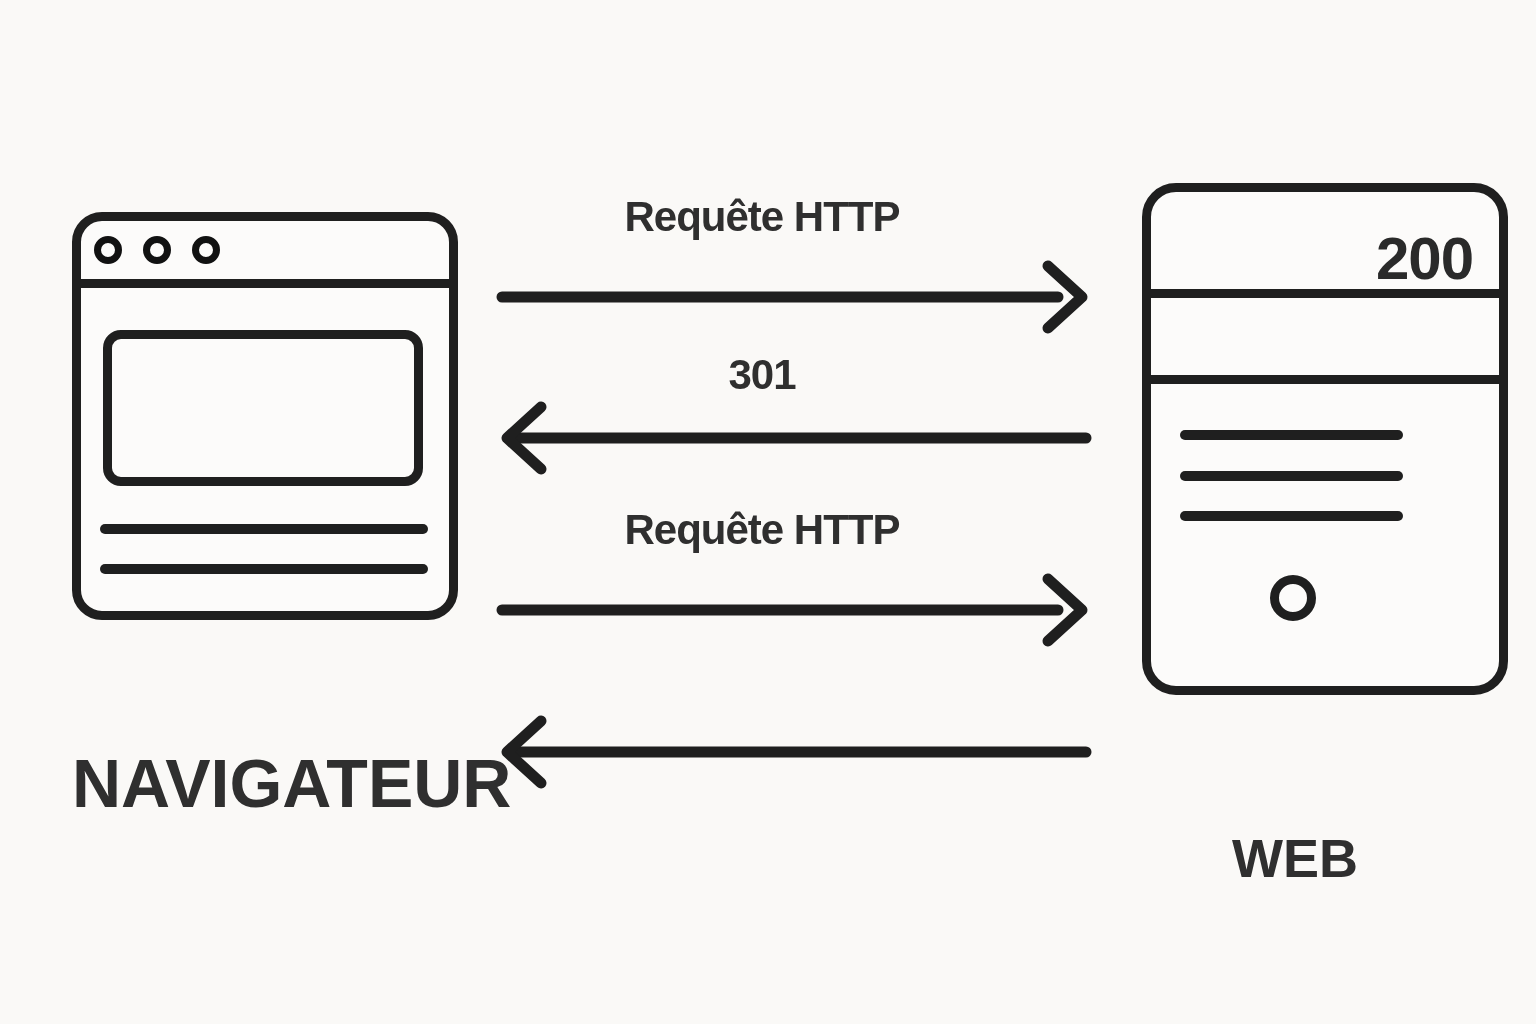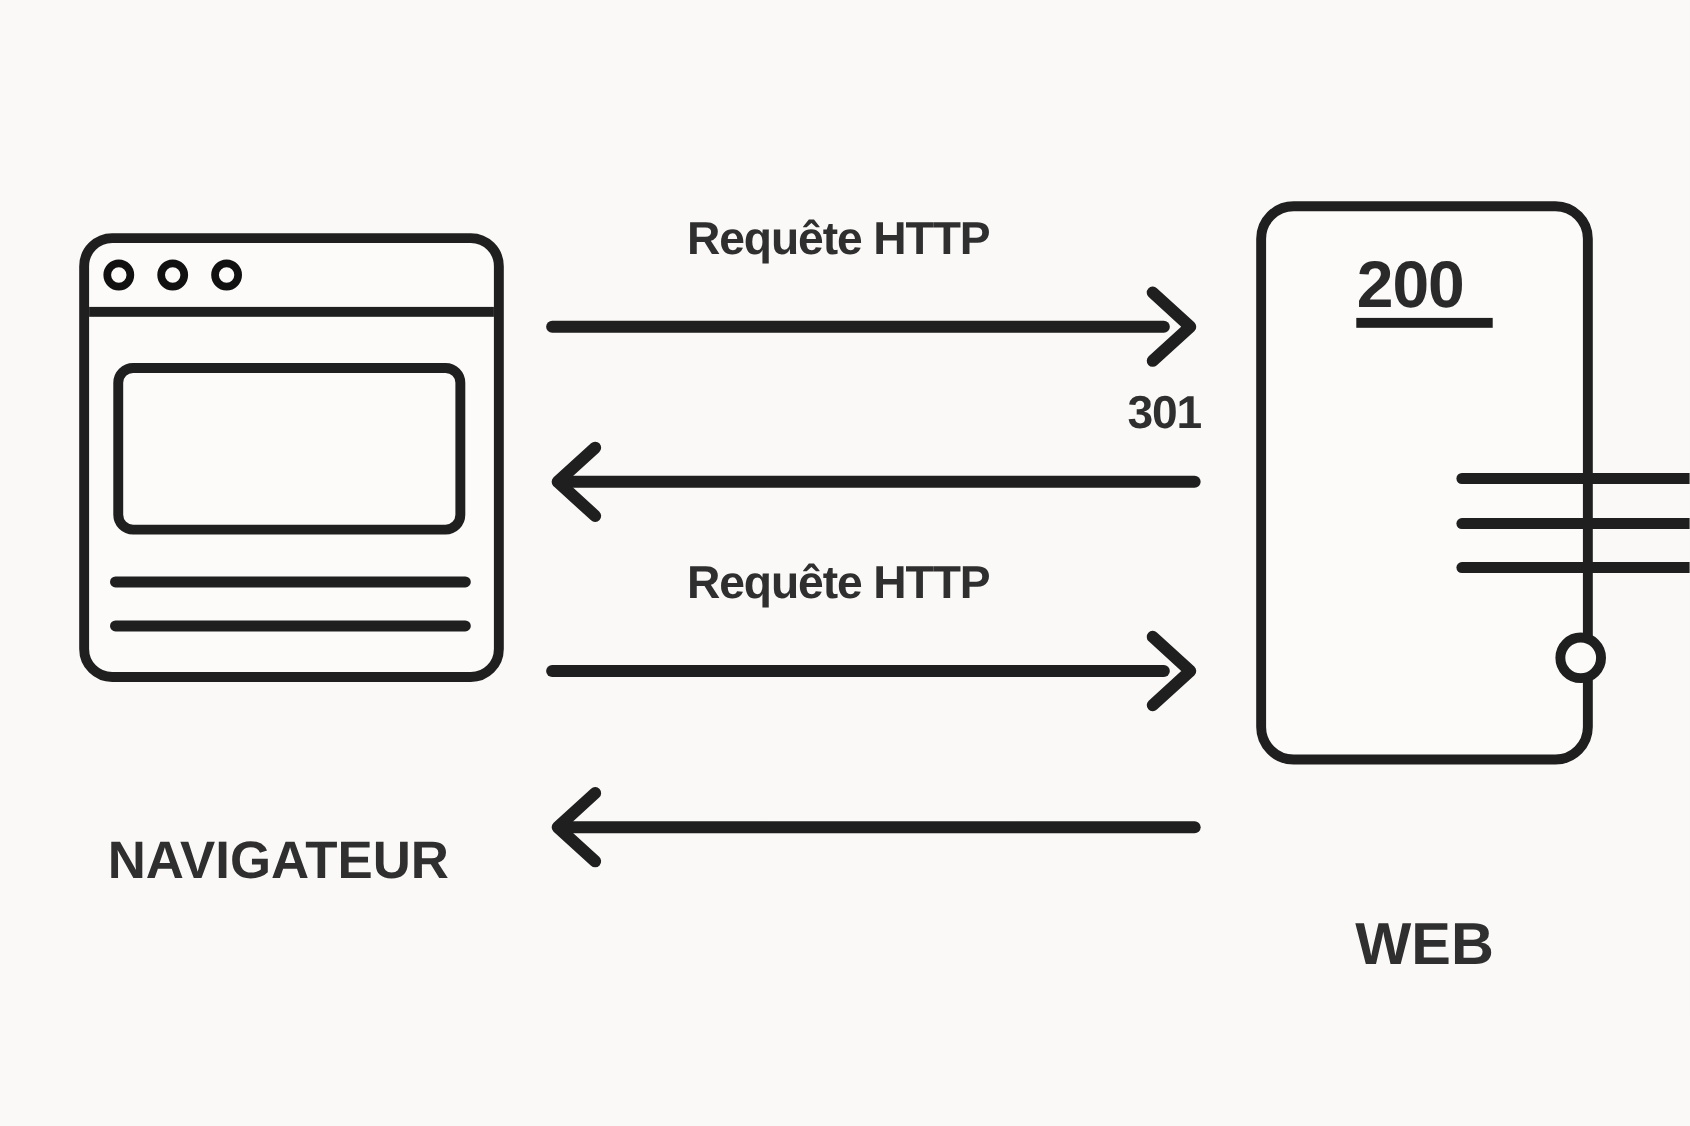--- a/index.html
+++ b/index.html
@@ -32,23 +32,23 @@
   }
   .browser-line {
     position:absolute; left:19px; width:328px; height:10px;
     background:#1f1f1f; border-radius:6px;
   }
   .browser-line.l1 { top:303px; }
   .browser-line.l2 { top:343px; }
 
   
   .server {
-    position:absolute; left:1142px; top:183px; width:306px; height:512px;
+    position:absolute; left:1142px; top:183px; width:366px; height:512px;
     border:9px solid #1f1f1f; border-radius:34px; background:#fcfbfa;
-    display:flex; flex-direction:column;align-items:center;
+    display:flex; flex-direction:column;
   }
   .server-top {
     height:106px; border-bottom:9px solid #1f1f1f;
     display:flex; align-items:flex-end; justify-content:flex-end;
     padding:0 26px 2px 0;
     font-size:60px; font-weight:bold; color:#2a2a2a; line-height:56px;
     letter-spacing:-1px;
   }
   .server-mid { height:86px; border-bottom:9px solid #1f1f1f; }
   .server-bottom { position:relative; flex:1; }
@@ -69,29 +69,29 @@
     stroke-linecap:round; stroke-linejoin:round;
   }
 
   
   .msg {
     position:absolute; left:432px; width:660px; text-align:center;
     font-size:42px; font-weight:bold; color:#2f2f2f; line-height:1;
     letter-spacing:-1px; white-space:nowrap;
   }
   .msg.m1 { top:196px; }
-  .msg.m2 { top:354px;text-align:right; }
+  .msg.m2 { top:354px; }
   .msg.m3 { top:509px; }
   .msg.m4 { top:671px; }
 
   .caption {
     position:absolute; font-weight:bold; color:#2f2f2f; text-align:center;
     white-space:pre-line;
   }
-  .caption-browser { left:48px; width:410px; top:753px; font-size:48px; line-height:60px; }
+  .caption-browser { left:72px; width:410px; top:753px; font-size:68px; line-height:60px; }
   .caption-server  { left:1128px; width:334px; top:756px; font-size:54px; line-height:68px; }
   .caption-server span { display:block; }
 </style>
 </head>
 <body>
 
 <div class="canvas">
 
   <div class="browser">
     <div class="browser-topbar">

